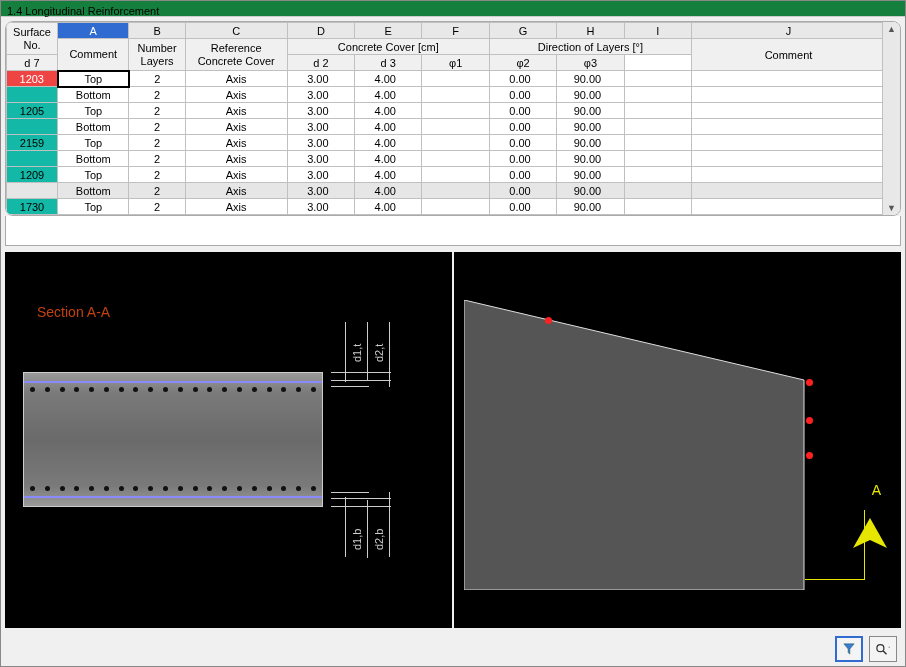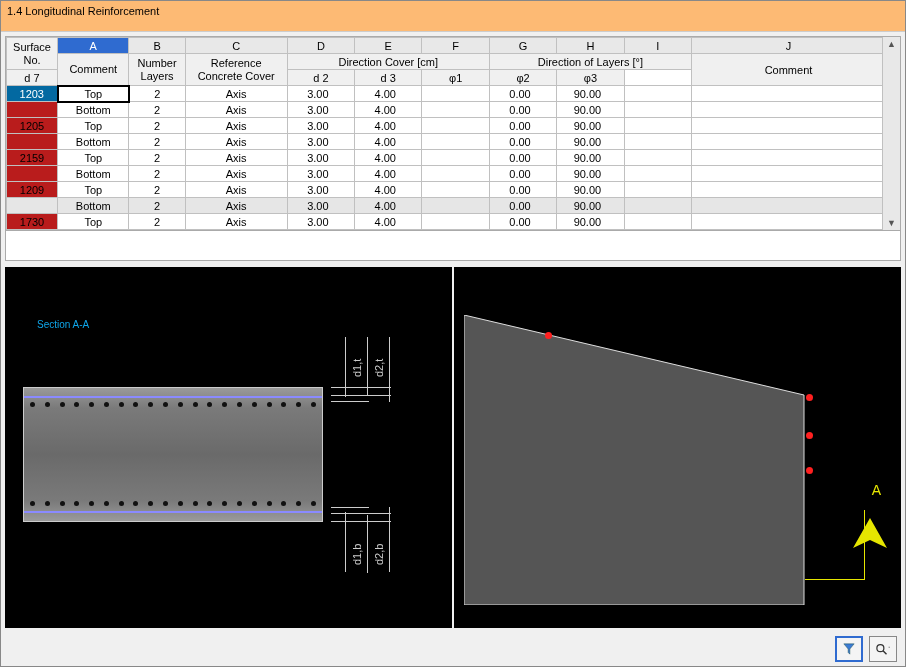--- a/index.html
+++ b/index.html
@@ -12,25 +12,25 @@
   }
   .window {
     width: 906px;
     height: 667px;
     border: 1px solid #888;
     display: flex;
     flex-direction: column;
     background: #f0f0f0;
   }
   .titlebar {
-    height: 31px;
+    height: 16px;
     line-height: 20px;
     padding-left: 6px;
     font-size: 11px;
-    background: #fdba74;
+    background: #15803d;
     border-bottom: 1px solid #ccc;
   }
   .grid-wrapper {
     position: relative;
     padding: 4px 4px 2px 4px;
   }
   .grid-scroll {
     border: 1px solid #aaa;
     background: #fff;
     overflow: hidden;
@@ -50,22 +50,22 @@
     text-align: center;
     white-space: nowrap;
     overflow: hidden;
   }
   table.grid th {
     background: #f0f0f0;
     font-weight: normal;
   }
   .col-letter { background: #e8e8e8 !important; font-weight: normal; }
   .col-letter.sel { background: #2f6bd0 !important; color: #fff; }
-  .rowhdr { background: #b91c1c; }
-  .rowhdr.sel { background: #0369a1; color: #fff; }
+  .rowhdr { background: #14b8a6; }
+  .rowhdr.sel { background: #ef4444; color: #fff; }
   .highlight-row td { background: #e6e6e6; }
   .cell-selected { border: 2px solid #000 !important; }
   .num { text-align: right; padding-right: 10px !important; }
   .vscroll-fake {
     position: absolute;
     right: 0; top: 0; bottom: 0;
     width: 18px;
     background: #e8e8e8;
     border-left: 1px solid #c0c0c0;
     display: flex;
@@ -84,22 +84,22 @@
   }
   .viz-panel {
     background: #000;
     flex: 1;
     position: relative;
     overflow: hidden;
   }
   .section-label {
     position: absolute;
     top: 52px; left: 32px;
-    color: #0ea5e9;
-    font-size: 10px;
+    color: #c2410c;
+    font-size: 14px;
   }
   
   .slab {
     position: absolute;
     left: 18px; top: 120px;
     width: 300px; height: 135px;
     background: linear-gradient(to bottom,#9a9a9a,#7a7a7a 15%,#6a6a6a 50%,#7a7a7a 85%,#9a9a9a);
     border: 1px solid #ccc;
   }
   .rebar-line { position: absolute; left: 0; right:0; height: 2px; background: #8a8aff; }
@@ -142,21 +142,21 @@
   .footer button.active { border:2px solid #2f6bd0; }
 </style>
 </head>
 <body>
 
 <div class="window">
 
   <div class="titlebar">1.4 Longitudinal Reinforcement</div>
 
   <div class="grid-wrapper">
-    <div class="grid-scroll" style="height:195px;">
+    <div class="grid-scroll" style="height:195px;border-radius:8px;">
       <table class="grid">
         <colgroup>
           <col style="width:50px">
             <col style="width:70px">
             <col style="width:55px">
             <col style="width:100px">
           <col style="width:66px">
             <col style="width:66px">
             <col style="width:66px">
           <col style="width:66px">
@@ -175,21 +175,21 @@
             <th class="col-letter">F</th>
             <th class="col-letter">G</th>
             <th class="col-letter">H</th>
             <th class="col-letter">I</th>
             <th class="col-letter">J</th>
           </tr>
           <tr>
             <th rowspan="2">Comment</th>
             <th rowspan="2" style="white-space:normal;line-height:1.15;">Number<br>Layers</th>
             <th rowspan="2" style="white-space:normal;line-height:1.15;">Reference<br>Concrete Cover</th>
-            <th colspan="3">Direction Cover [cm]</th>
+            <th colspan="3">Concrete Cover [cm]</th>
             <th colspan="3">Direction of Layers [°]</th>
             <th rowspan="2">Comment</th>
           </tr>
           <tr>
 
             <th>d 7</th>
             <th>d 2</th>
             <th>d 3</th>
             <th>φ1</th>
             <th>φ2</th>

